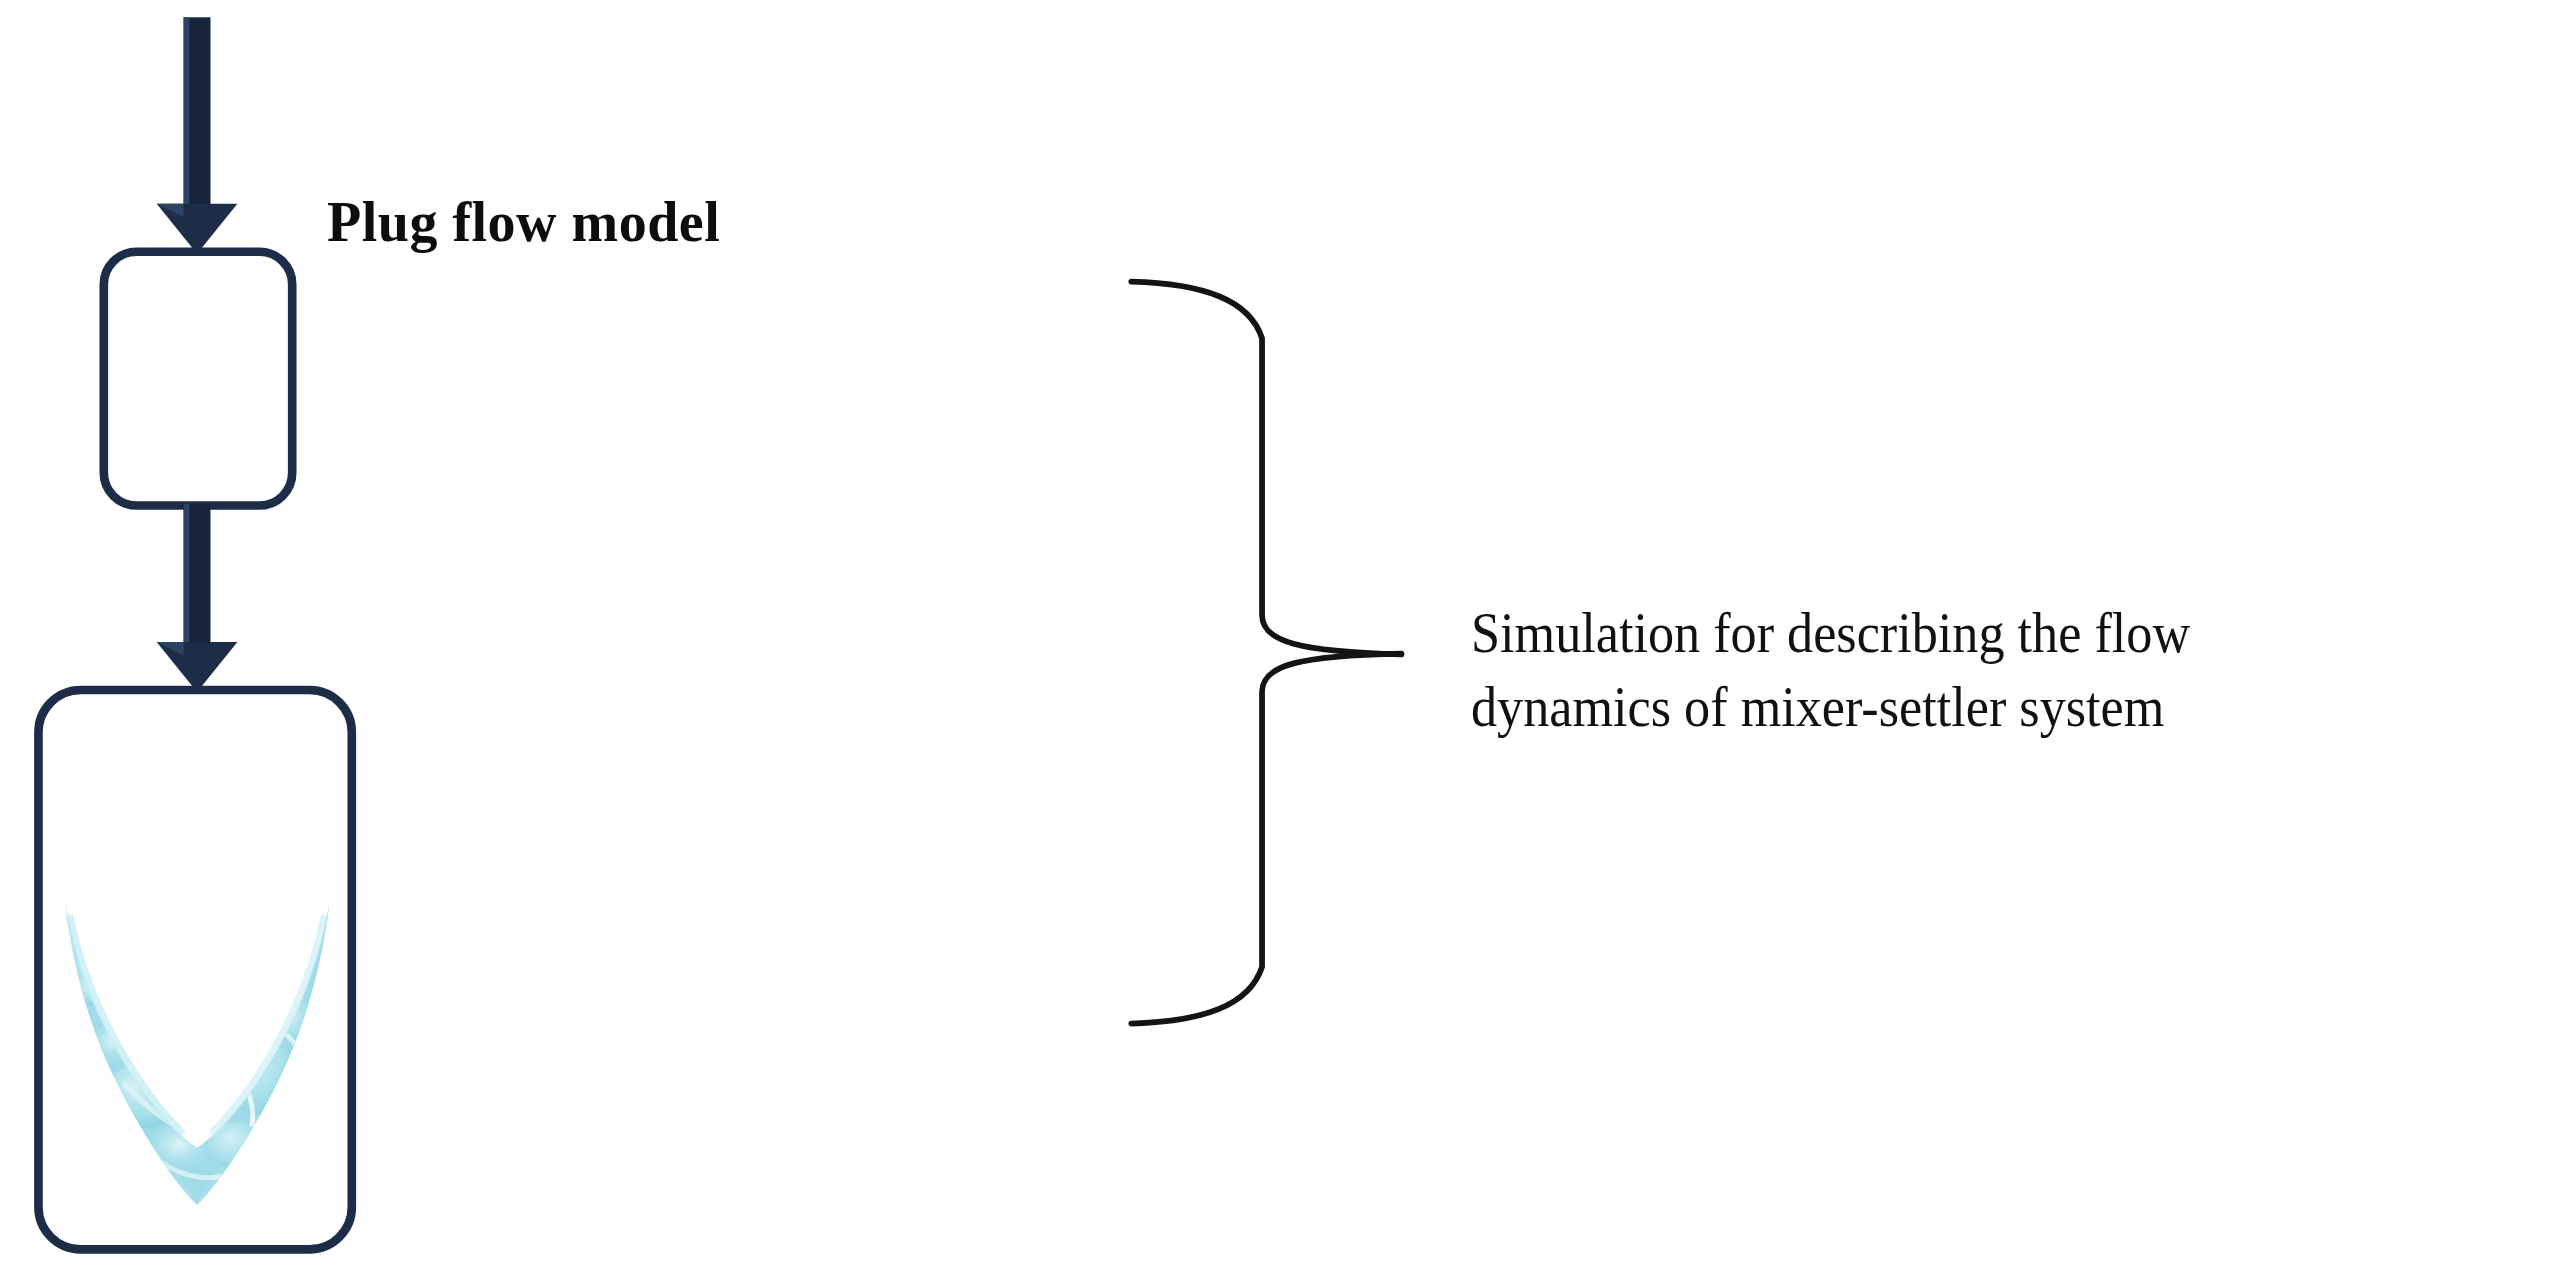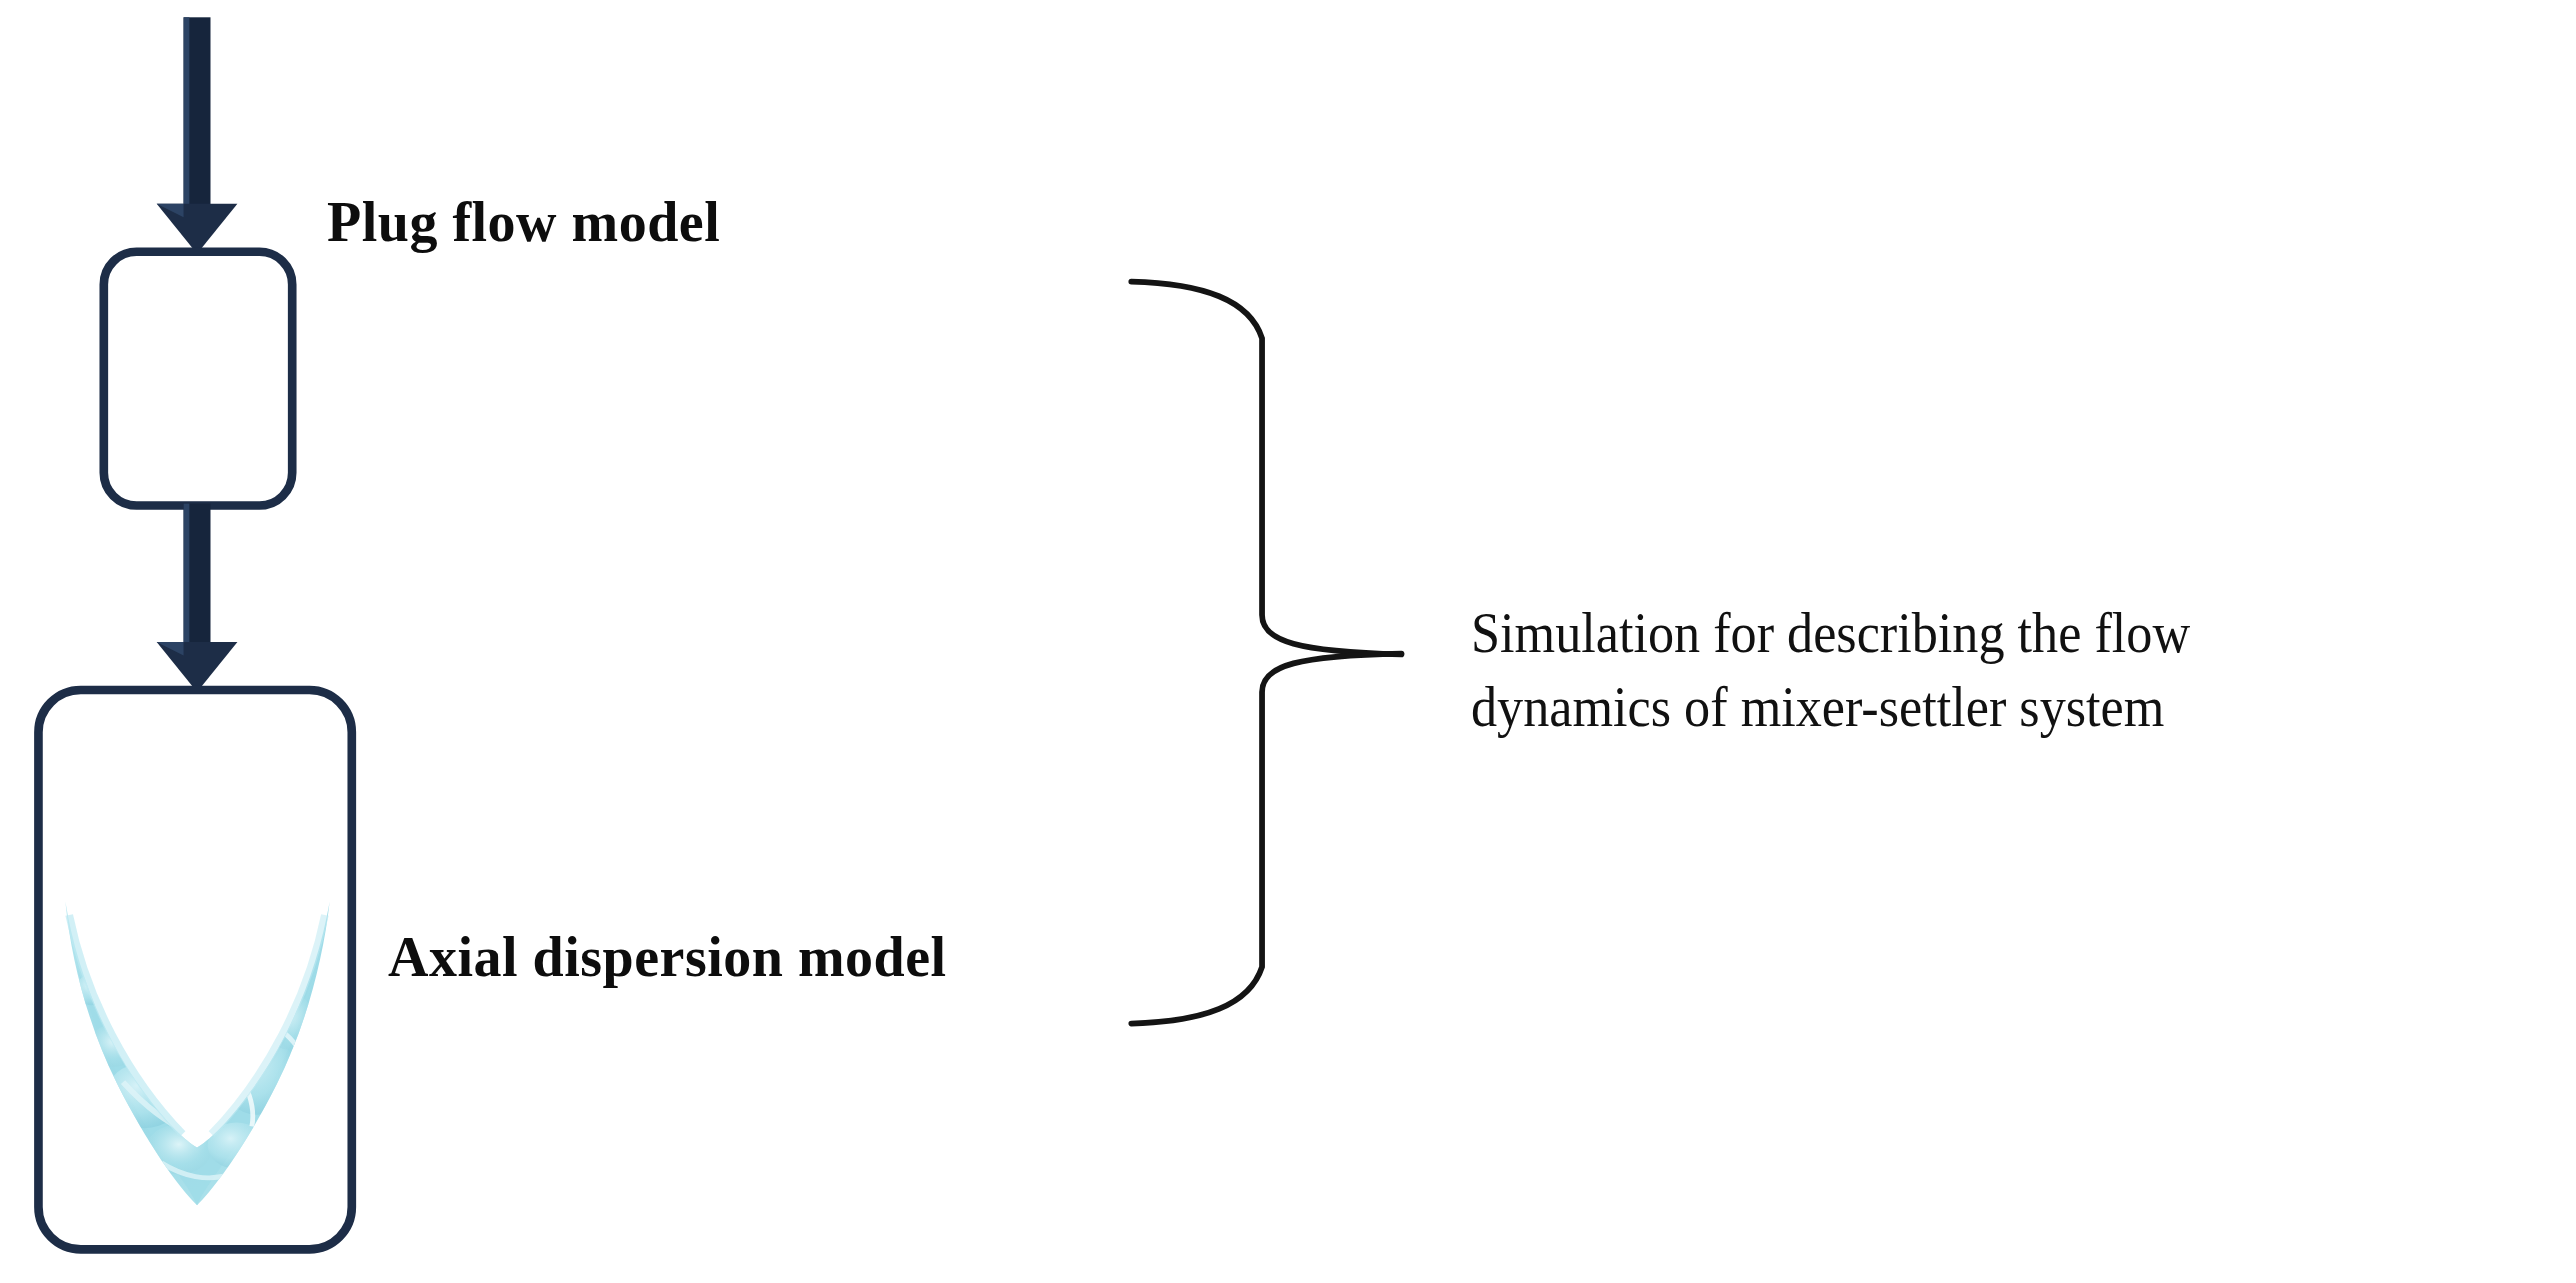--- a/index.html
+++ b/index.html
@@ -187,21 +187,20 @@
                C 1313,668 1352,678 1458,681"></path>
       <path d="M 1177,1065
                C 1252,1063 1300,1046 1313,1006
                L 1313,720
                C 1313,692 1352,682 1458,680"></path>
     </g>
   </svg>
 
   <div class="label label-bold" id="plug-flow-label">Plug flow model</div>
 
-  <div class="label label-bold" id="axial-dispersion-label">Axial dispersion model</div>
 
   <div id="summary-text">
     <span class="summary-line">Simulation for describing the flow</span>
     <span class="summary-line">dynamics of mixer-settler system</span>
   </div>
 
 </div>
 
 
 </body></html>

